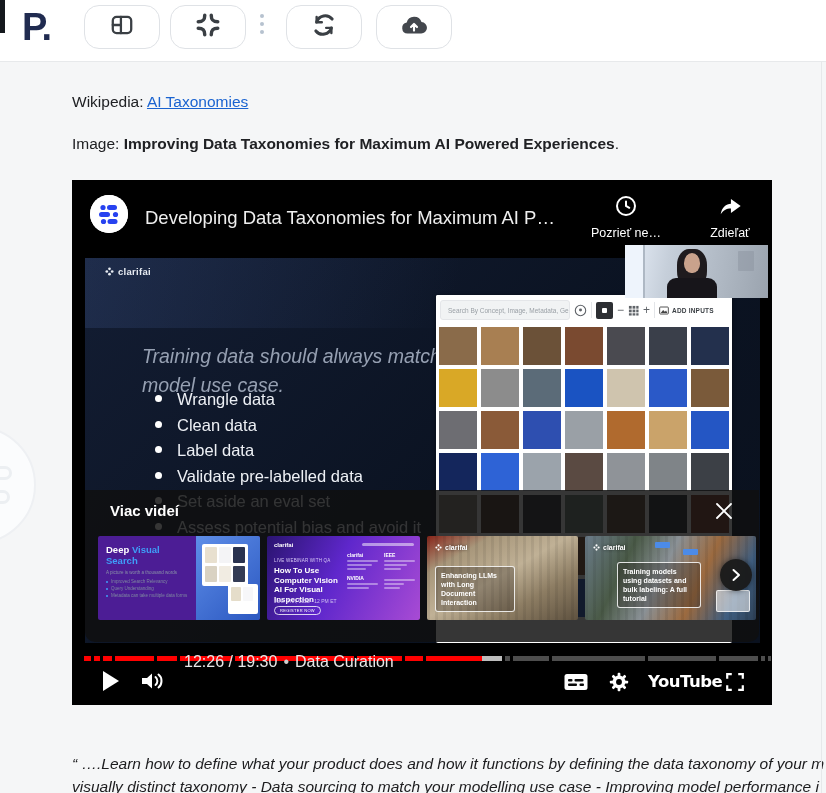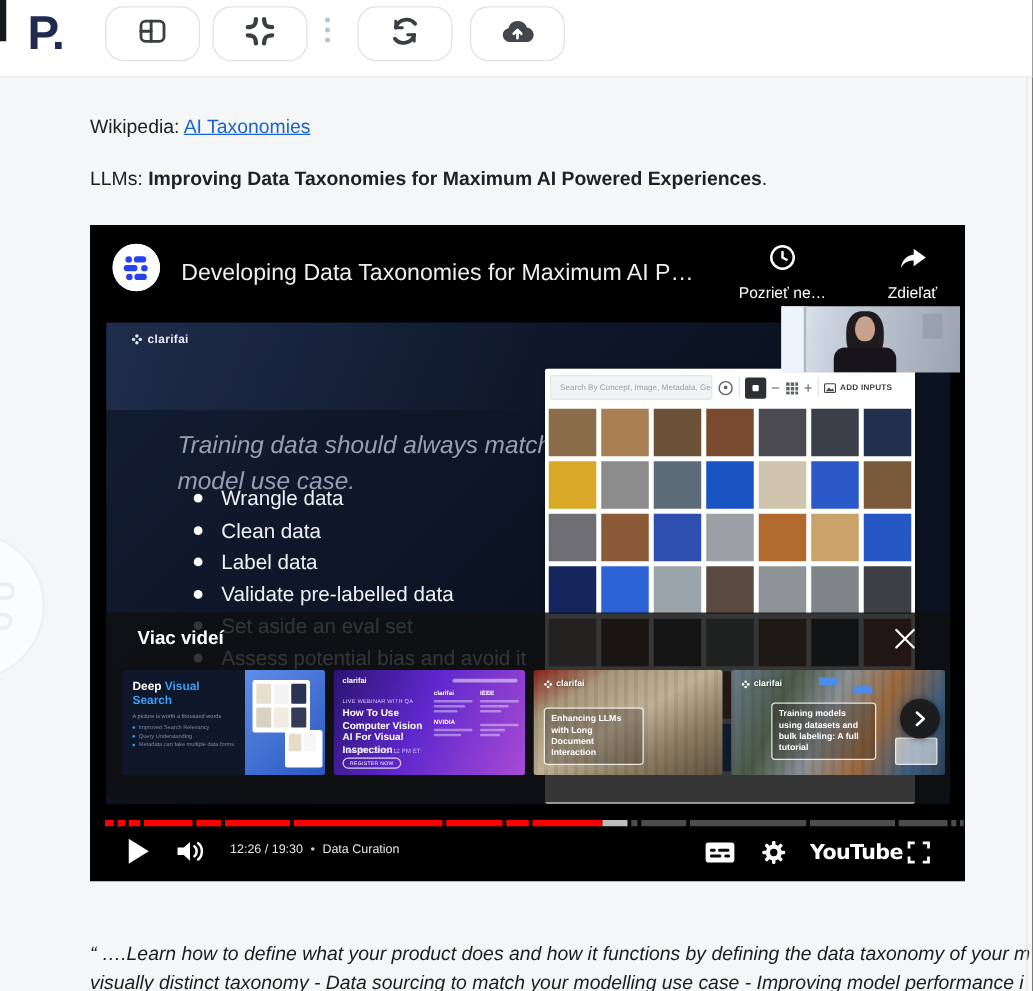--- a/index.html
+++ b/index.html
@@ -69,21 +69,21 @@
   .webcam .frame{position:absolute;right:14px;top:6px;width:16px;height:20px;background:#8b93a0;opacity:.5;border-radius:1px;}
 
   
   .mv-overlay{position:absolute;left:13px;top:310px;width:674px;height:152px;background:rgba(15,15,15,.84);border-radius:0 0 10px 10px;z-index:6;}
   .mv-title{position:absolute;left:25px;top:12px;font-size:15px;font-weight:700;color:#fff;}
   .mv-close{position:absolute;left:628px;top:10px;width:22px;height:22px;cursor:pointer;}
   .thumb{position:absolute;top:46px;height:84px;border-radius:2px;overflow:hidden;cursor:pointer;}
   .mv-next{position:absolute;left:635px;top:69px;width:32px;height:32px;border-radius:50%;background:rgba(25,25,25,.95);display:flex;align-items:center;justify-content:center;cursor:pointer;z-index:7;box-shadow:0 0 6px rgba(0,0,0,.5);}
 
   
-  .t1{left:13px;width:162px;background:#0f172a;}
+  .t1{left:13px;width:162px;background:#4c1d95;}
   .t1 .txt{position:absolute;left:8px;top:8px;width:92px;}
   .t1 .l1{font-size:9.5px;font-weight:700;color:#fff;line-height:11px;}
   .t1 .blue{color:#3f9ef8;}
   .t1 .sub{margin-top:4px;font-size:4.5px;color:#8a93a8;}
   .t1 .pts{margin-top:3px;list-style:none;}
   .t1 .pts li{font-size:4.5px;color:#7e88a0;line-height:7px;padding-left:5px;position:relative;}
   .t1 .pts li::before{content:"";position:absolute;left:0;top:2.5px;width:2px;height:2px;background:#3f9ef8;border-radius:50%;}
   .t1 .img{position:absolute;right:0;top:0;width:64px;height:100%;background:linear-gradient(135deg,#5e8ee8,#2b57c0);}
   .t1 .card{position:absolute;left:6px;top:8px;width:46px;height:42px;background:#fff;border-radius:2px;padding:3px;display:flex;flex-wrap:wrap;gap:2px;}
   .t1 .card i{width:12px;height:16px;border-radius:1px;display:block;}
@@ -116,21 +116,21 @@
   .t4 .card{position:absolute;right:6px;bottom:8px;width:34px;height:22px;background:rgba(255,255,255,.55);border:1px solid rgba(255,255,255,.7);border-radius:2px;}
 
   
   .progress{position:absolute;left:0;top:476px;width:100%;height:5px;display:flex;cursor:pointer;}
   .progress .seg{height:100%;}
   .progress .played{background:var(--prog-played);}
   .progress .buffer{background:var(--prog-buffer);}
   .progress .rest{background:var(--prog-rest);}
   .progress .gap{background:transparent;}
   .ctl{position:absolute;cursor:pointer;display:flex;align-items:center;justify-content:center;}
-  .time-row{position:absolute;left:112px;top:494px;font-size:10px;color:#e6e6e6;white-space:nowrap;}
+  .time-row{position:absolute;left:112px;top:473px;font-size:16px;color:#e6e6e6;white-space:nowrap;}
   .time-row .sep{margin:0 6px;color:#cfcfcf;}
   .yt-word{position:absolute;left:576px;top:492px;font-family:"DejaVu Sans",sans-serif;font-size:16.5px;font-weight:700;color:#fff;letter-spacing:-0.5px;cursor:pointer;}
 
   .right-line{position:absolute;right:4px;top:0;width:1px;height:793px;background:#e6e8ea;}
 </style>
 </head>
 <body>
 
 <div class="app-header">
   <div class="corner-strip"></div>
@@ -179,21 +179,21 @@
       <svg width="30" height="26" viewBox="0 0 28 24">
         <path d="M8 20 a5.2 5.2 0 0 1 -0.8 -10.3 A7.2 7.2 0 0 1 21 9.2 a4.6 4.6 0 0 1 -0.6 10.8 z" fill="#43474d"></path>
         <path d="M14 17.2 V11.5 M11.2 13.9 L14 11 L16.8 13.9" stroke="#fff" stroke-width="2" fill="none" stroke-linecap="round" stroke-linejoin="round"></path>
       </svg>
     </span>
   </div>
 </div>
 
 <p class="para" style="top:93px"><span>Wikipedia: </span><a>AI Taxonomies</a></p>
 
-<p class="para" style="top:135px"><span>LLMs: </span><b>Improving Data Taxonomies for Maximum AI Powered Experiences</b><span>.</span></p>
+<p class="para" style="top:135px"><span>Image: </span><b>Improving Data Taxonomies for Maximum AI Powered Experiences</b><span>.</span></p>
 
 <div class="ghost-circle">
   <span class="g1"></span>
   <span class="g2"></span>
 </div>
 
 <div class="player">
 
   <div class="yt-avatar">
     <svg width="38" height="38" viewBox="0 0 38 38">

